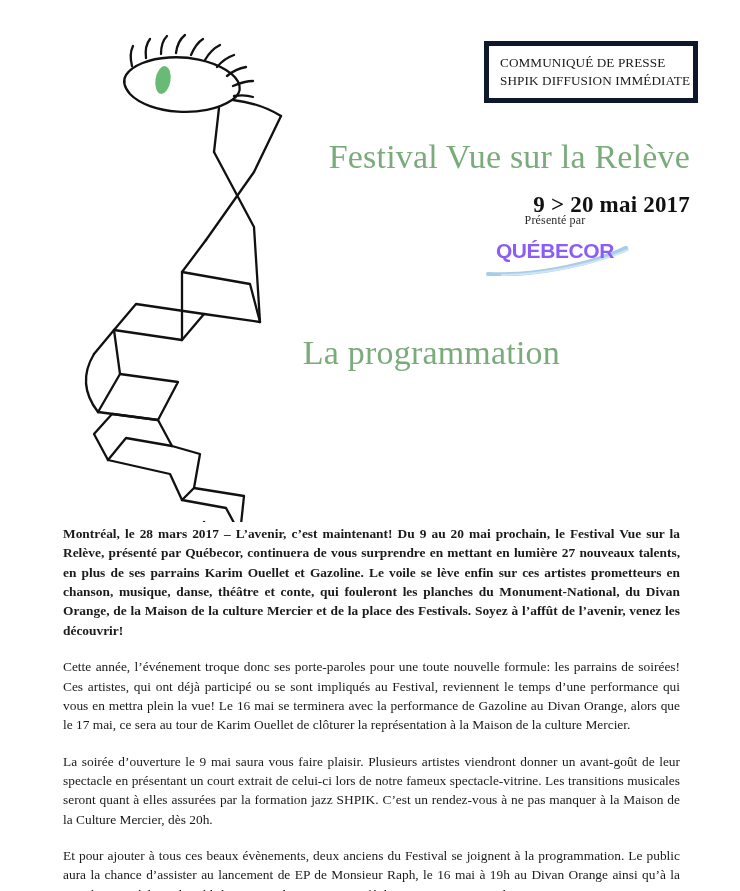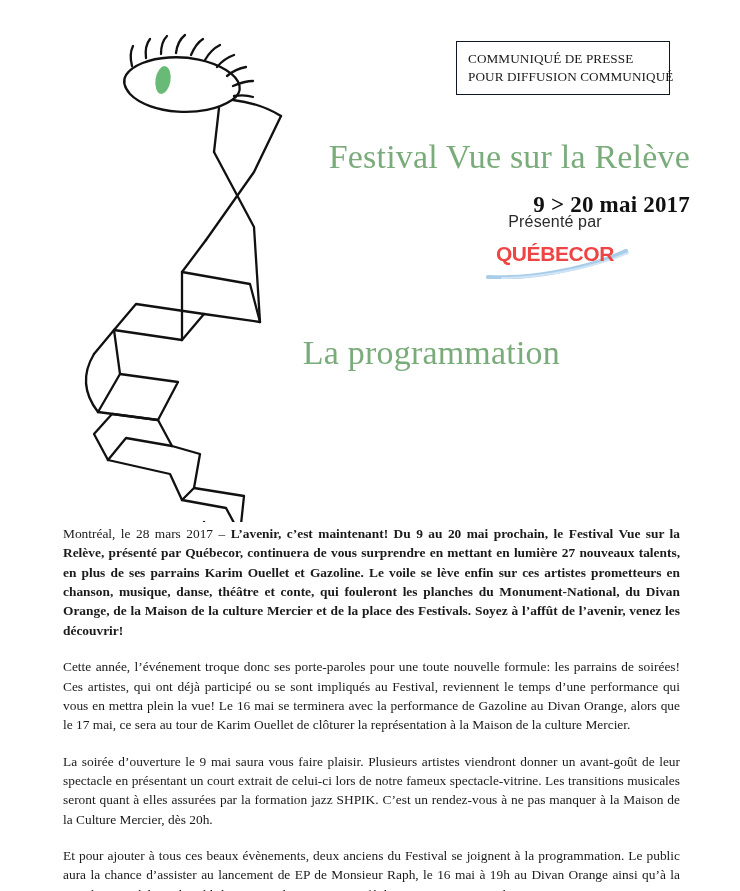--- a/index.html
+++ b/index.html
@@ -13,25 +13,25 @@
     position: relative;
     overflow: hidden;
     font-family: "Liberation Serif", "DejaVu Serif", serif;
     color: #1a1a1a;
     -webkit-font-smoothing: antialiased;
   }
 
   
   .press-box {
     position: absolute;
-    left: 456px;
+    left: 484px;
     top: 41px;
     width: 214px;
     box-sizing: border-box;
-    border: 1px solid #0f172a;
+    border: 5px solid #0f172a;
     padding: 8px 10px 9px 11px;
     line-height: 1.34;
   }
   .press-box .press-line {
     font-size: 13.2px;
     letter-spacing: .1px;
     white-space: nowrap;
     color: #1a1a1a;
   }
 
@@ -62,35 +62,35 @@
 
   
   .presenter-block {
     position: absolute;
     left: 420px;
     top: 213px;
     width: 270px;
     text-align: center;
   }
   .presented-by {
-    font-family: Liberation Sans, sans-serif;
-    font-size: 16px;
+    font-family: Liberation Serif, serif;
+    font-size: 12px;
     color: #2b2b2b;
     letter-spacing: .15px;
   }
   .sponsor-logo {
     position: relative;
     margin-top: 12px;
     height: 34px;
   }
   .sponsor-wordmark {
     font-family: "Liberation Sans", "DejaVu Sans", sans-serif;
     font-size: 21px;
     font-weight: bold;
-    color: #ef4444;
+    color: #8b5cf6;
     letter-spacing: -0.4px;
     position: relative;
     z-index: 2;
     line-height: 1;
   }
   .sponsor-swoosh {
     position: absolute;
     left: 50%;
     transform: translateX(-50%);
     top: 6px;
@@ -138,21 +138,21 @@
     margin: 0 0 17px 0;
     font-size: 13.4px;
     line-height: 1.445;
     text-align: justify;
     text-justify: inter-word;
     color: #1a1a1a;
   }
   .body-copy p:last-child {
     margin-bottom: 0;
   }
-  .para-lead .lead-label { font-weight: normal; }
+  .para-lead .lead-label { font-weight: bold; }
   .para-lead .lead-body  { font-weight: bold; }
 </style>
 </head>
 <body>
 
 <div class="artwork">
   <svg viewBox="0 0 280 500" width="280" height="500">
     <g fill="none" stroke="#111111" stroke-width="2.3" stroke-linecap="round" stroke-linejoin="round">
 
       <path d="M72 53 C 85 33, 140 28, 172 48 C 188 58, 190 70, 178 78 C 150 97, 95 92, 76 72 C 70 65, 69 58, 72 53 Z"></path>
@@ -192,21 +192,21 @@
       <path d="M186 512 C 196 530, 208 546, 224 556"></path>
       <path d="M150 500 C 168 524, 186 544, 206 560"></path>
     </g>
 
     <ellipse cx="109" cy="58" rx="7.5" ry="14" fill="#6aba77" stroke="none" transform="rotate(9 109 58)"></ellipse>
   </svg>
 </div>
 
 <div class="press-box">
   <div class="press-line">COMMUNIQUÉ DE PRESSE</div>
-  <div class="press-line">POUR DIFFUSION COMMUNIQUÉ</div>
+  <div class="press-line">SHPIK DIFFUSION IMMÉDIATE</div>
 </div>
 
 <div class="festival-block">
   <div class="festival-title">Festival Vue sur la Relève</div>
   <div class="festival-dates">9 &gt; 20 mai 2017</div>
 </div>
 
 <div class="presenter-block">
   <div class="presented-by">Présenté par</div>
   <div class="sponsor-logo">

